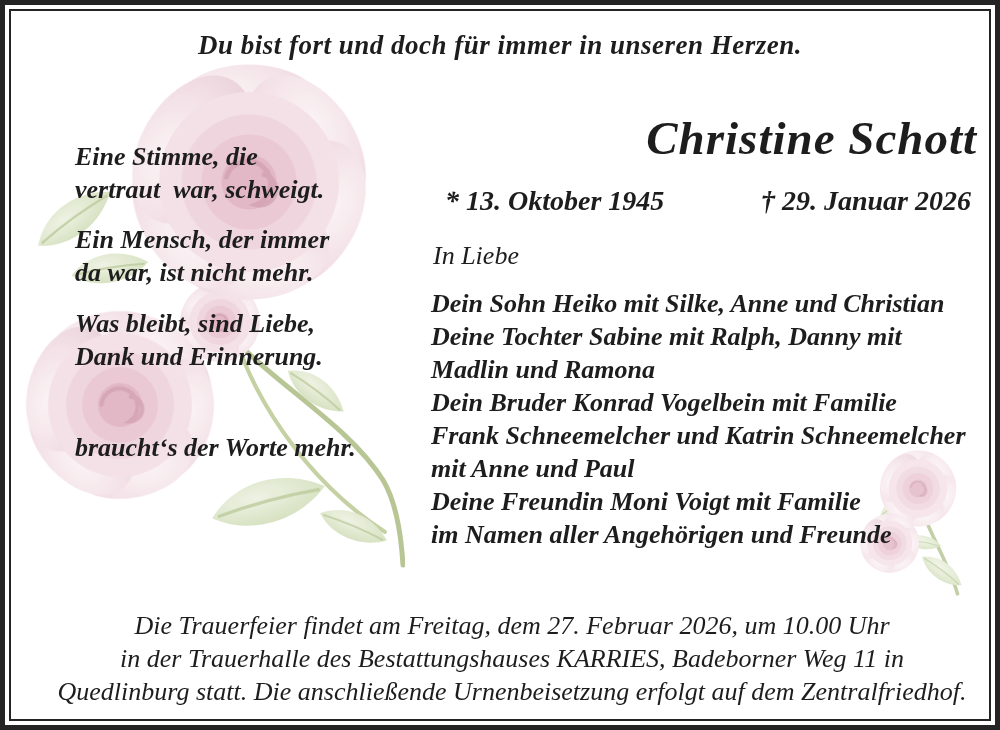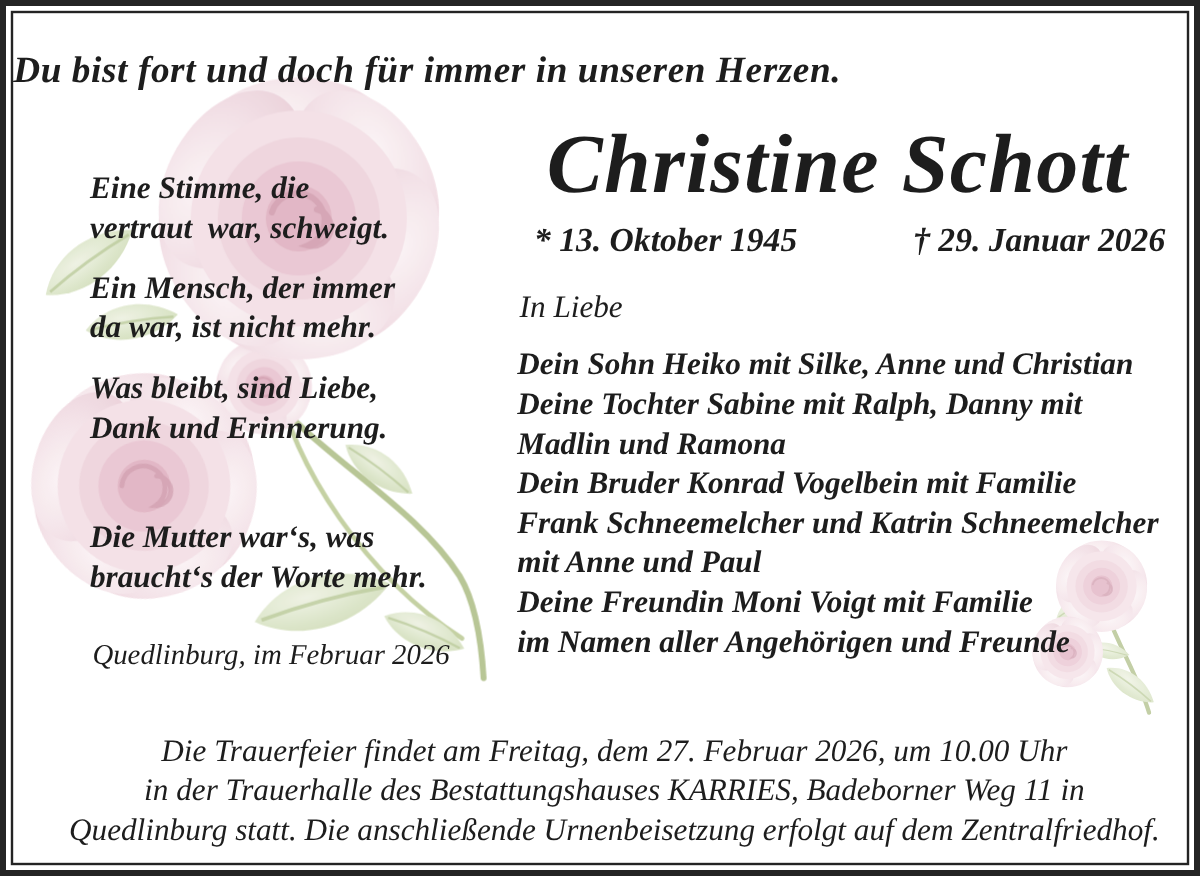--- a/index.html
+++ b/index.html
@@ -9,35 +9,35 @@
   .page { position:absolute; left:0; top:0; width:1000px; height:730px;
           box-sizing:border-box; border:5px solid #242424; padding:4px; background:#fff; }
   .inner { position:relative; width:100%; height:100%; box-sizing:border-box;
            border:2px solid #242424; background:#fff; overflow:hidden; }
 
   .script { font-family:"Liberation Serif","DejaVu Serif",serif;
             font-style:italic; font-weight:700; color:#1d1d1d; }
   .plain-italic { font-family:"Liberation Serif",serif; font-style:italic;
                   font-weight:400; color:#1d1d1d; }
 
-  .headline { position:absolute; top:29px; left:0; width:100%; 
-              font-size:31px; letter-spacing:0.5px; }
+  .headline { position:absolute; top:19px; left:0; width:100%; text-align:center;
+              font-size:27px; letter-spacing:0.5px; }
 
   .bouquet-left { position:absolute; left:4px; top:49px; width:390px; height:510px; }
   .roses-right  { position:absolute; left:849px; top:439px; width:112px; height:152px; opacity:.85; }
 
   .poem { position:absolute; left:64px; width:330px; z-index:3; }
   .poem .line { font-size:26px; line-height:33px; white-space:pre-wrap; }
   .stanza-1 { top:129px; } .stanza-2 { top:212px; }
   .stanza-3 { top:296px; } .stanza-4 { top:420px; }
 
   .place-date { position:absolute; left:66px; top:522px; font-size:24px; z-index:3; }
 
   .right-col { position:absolute; left:408px; top:90px; width:558px; z-index:3; }
-  .deceased-name { text-align:center; font-size:70px; line-height:74px; letter-spacing:1px; }
+  .deceased-name { text-align:right; font-size:47px; line-height:74px; letter-spacing:1px; }
   .dates { display:flex; justify-content:space-between; margin-top:10px;
            padding-left:26px; padding-right:6px; font-size:28px; }
   .condolence-intro { margin-top:24px; margin-left:14px; font-size:26px; }
   .mourners { margin-top:16px; margin-left:12px; }
   .mourners .line { font-size:26px; line-height:33px; }
 
   .funeral { position:absolute; left:0; top:598px; width:100%; text-align:center; z-index:3; }
   .funeral .line { font-size:26px; line-height:33px;padding-left:24px; }
 </style>
 </head>
@@ -97,25 +97,23 @@
     </div>
     <div class="poem stanza-2">
       <div class="line script">Ein Mensch, der immer</div>
       <div class="line script">da war, ist nicht mehr.</div>
     </div>
     <div class="poem stanza-3">
       <div class="line script">Was bleibt, sind Liebe,</div>
       <div class="line script">Dank und Erinnerung.</div>
     </div>
     <div class="poem stanza-4">
-      <div class="line script">Die Mutter war‘s, was</div>
       <div class="line script">braucht‘s der Worte mehr.</div>
     </div>
 
-    <div class="place-date plain-italic">Quedlinburg, im Februar 2026</div>
 
     <div class="right-col">
       <div class="deceased-name script">Christine Schott</div>
       <div class="dates">
         <span class="script">* 13. Oktober 1945</span>
         <span class="script">† 29. Januar 2026</span>
       </div>
       <div class="condolence-intro plain-italic">In Liebe</div>
       <div class="mourners">
         <div class="line script">Dein Sohn Heiko mit Silke, Anne und Christian</div>

